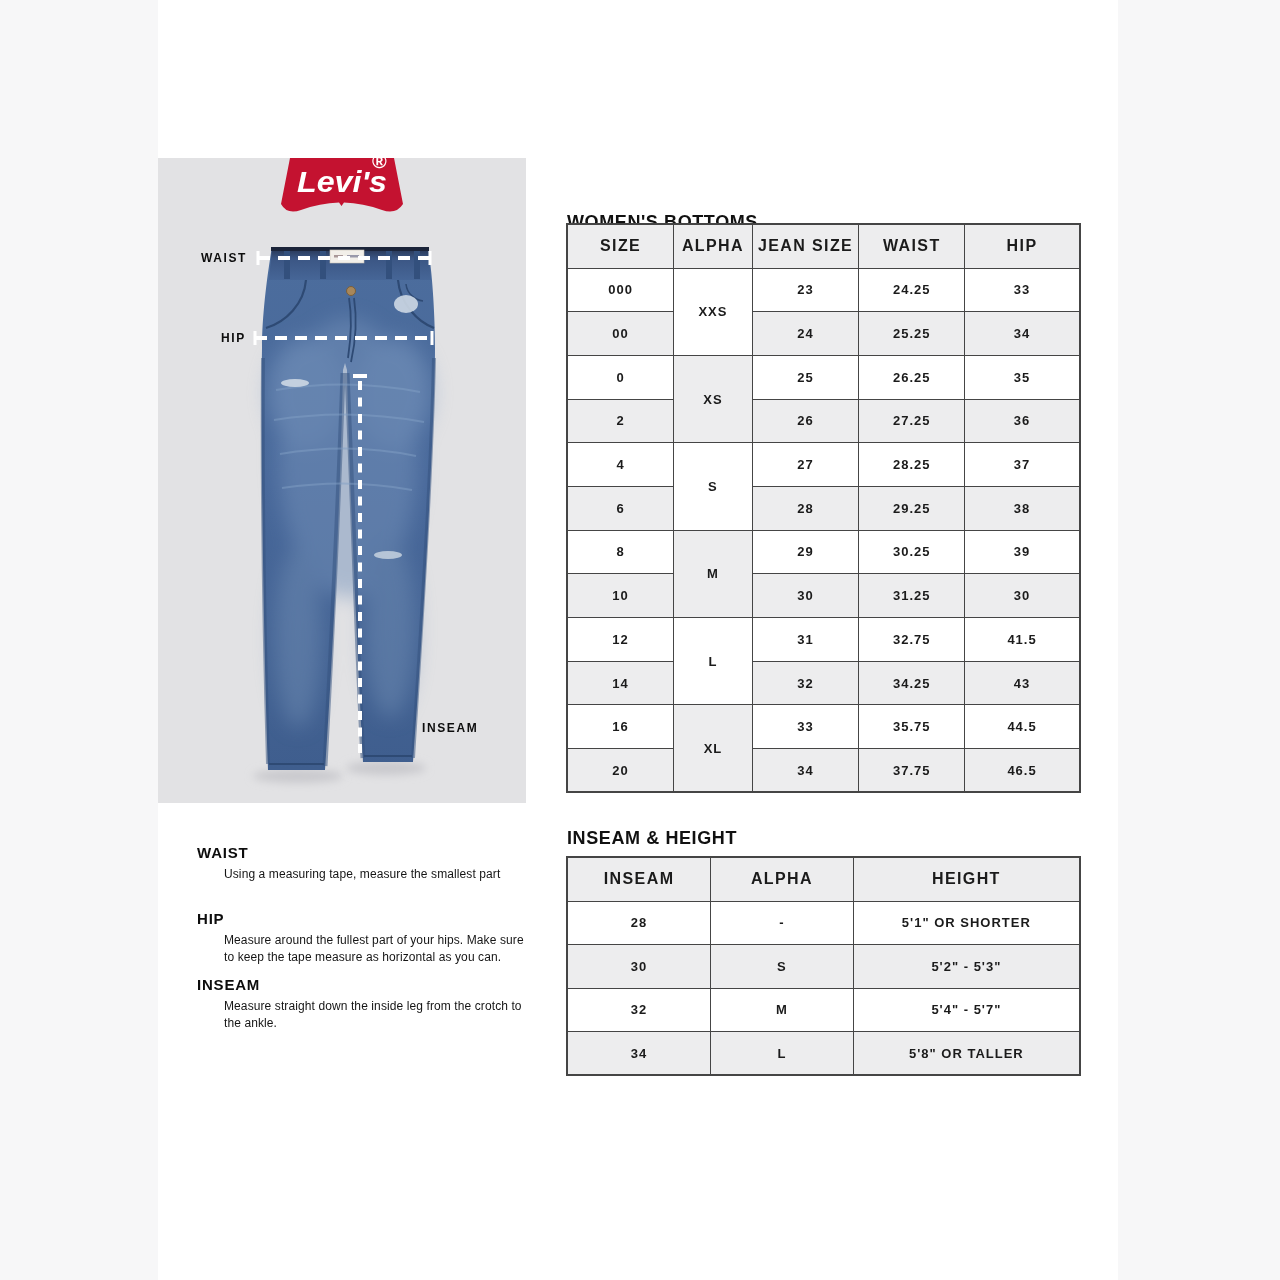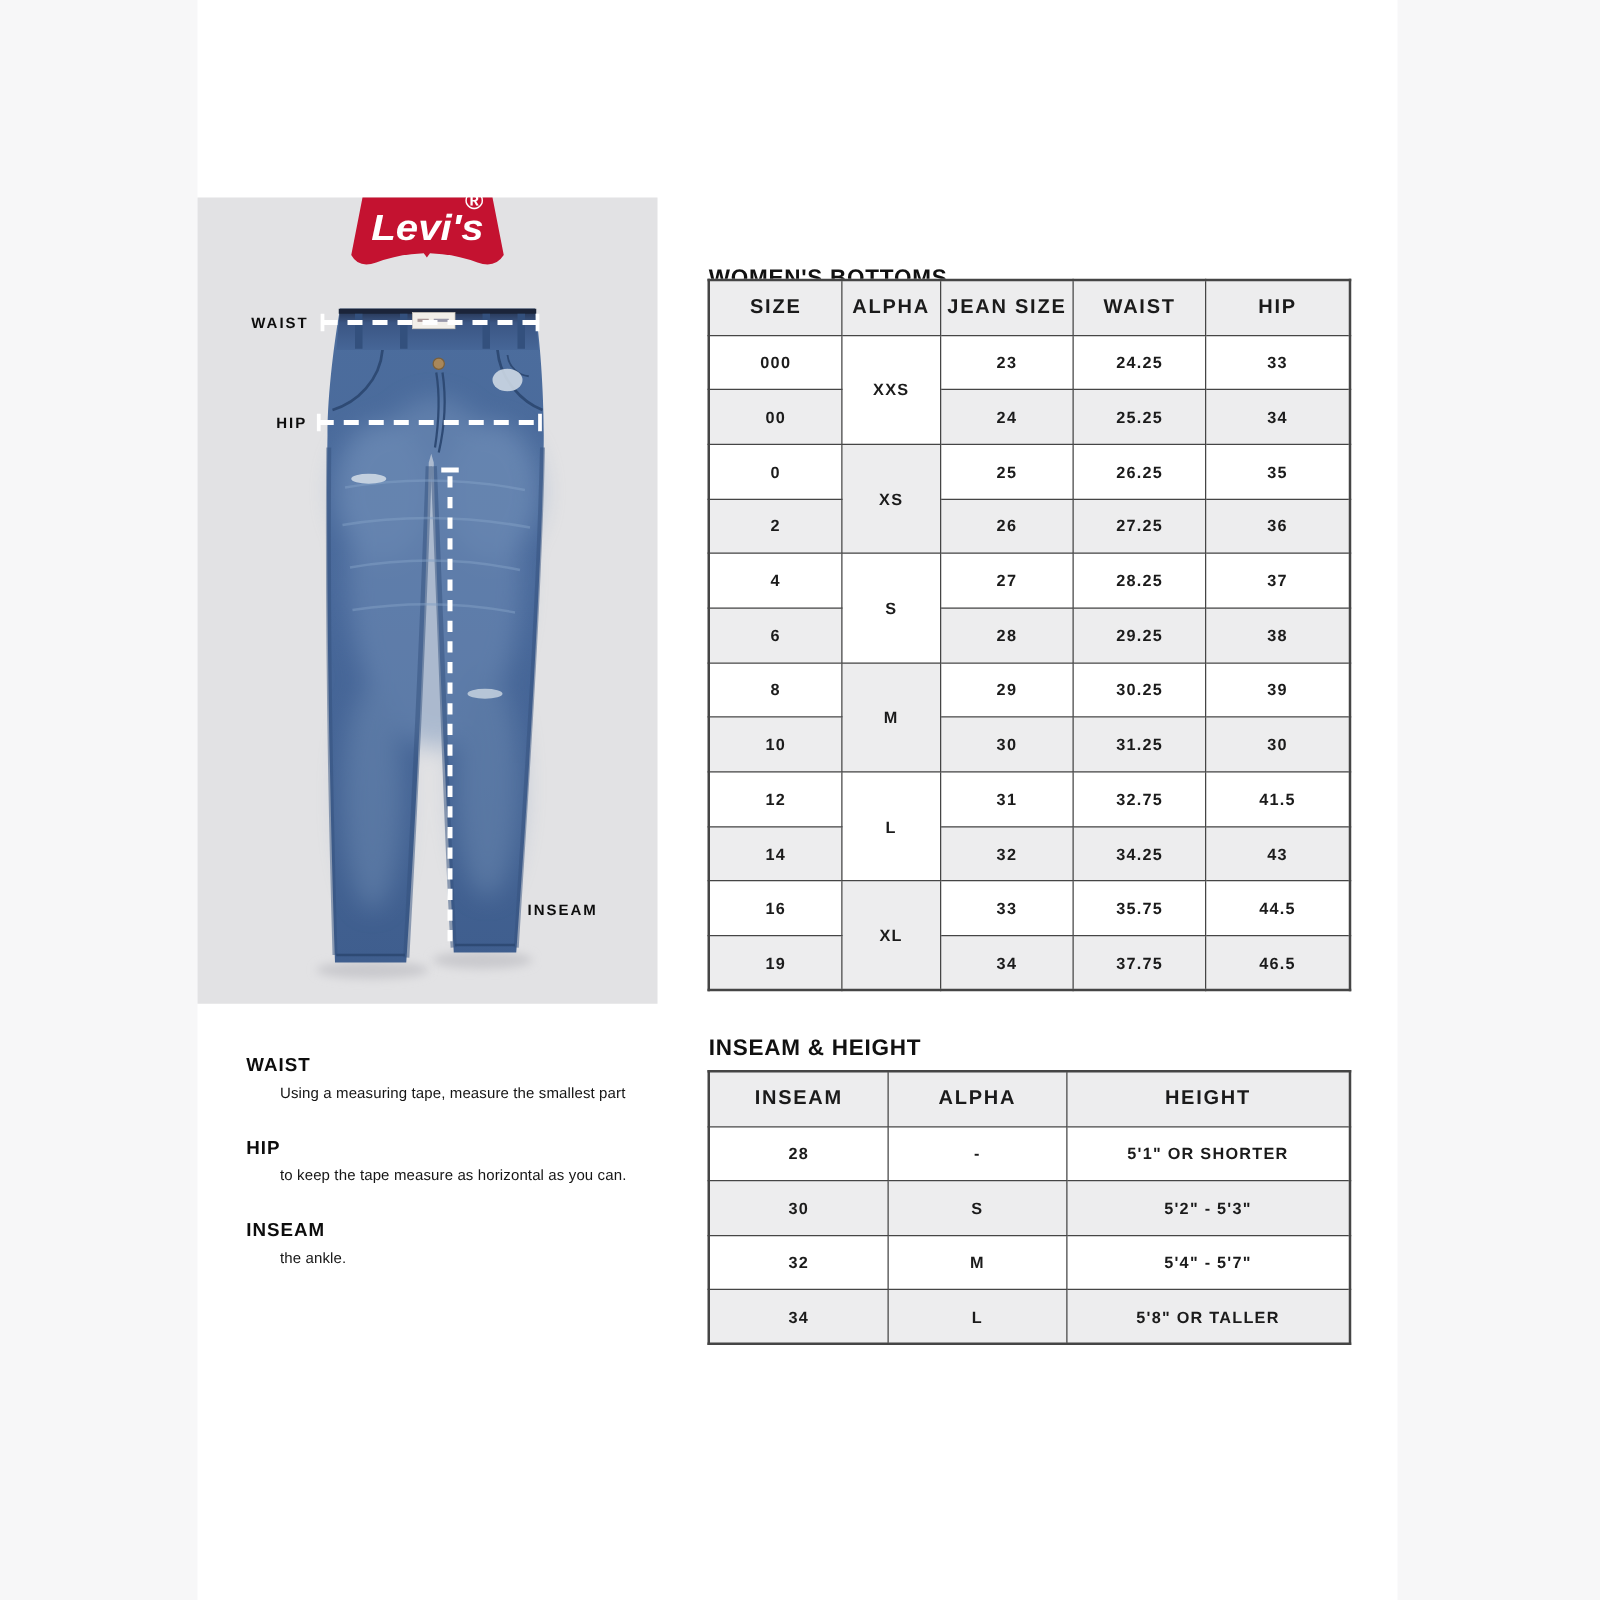--- a/index.html
+++ b/index.html
@@ -247,38 +247,40 @@
           <td class="g">43</td>
         </tr>
         <tr>
           <td>16</td>
           <td rowspan="2" class="g">XL</td>
           <td>33</td>
           <td>35.75</td>
           <td>44.5</td>
         </tr>
         <tr>
-          <td class="g">19</td>
+          <td class="g">20</td>
           <td class="g">34</td>
           <td class="g">37.75</td>
           <td class="g">46.5</td>
         </tr>
       </tbody>
     </table>
 
     <div class="guide-section gs-1">
       <h3>WAIST</h3>
       <div class="line">Using a measuring tape, measure the smallest part</div>
     </div>
     <div class="guide-section gs-2">
       <h3>HIP</h3>
+      <div class="line">Measure around the fullest part of your hips. Make sure</div>
       <div class="line">to keep the tape measure as horizontal as you can.</div>
     </div>
     <div class="guide-section gs-3">
       <h3>INSEAM</h3>
+      <div class="line">Measure straight down the inside leg from the crotch to</div>
       <div class="line">the ankle.</div>
     </div>
 
     <div class="section-title title-inseam">INSEAM &amp; HEIGHT</div>
 
     <table class="size-chart tbl-height">
       <colgroup>
         <col style="width:28%">
           <col style="width:27.8%">
           <col style="width:44.2%">

